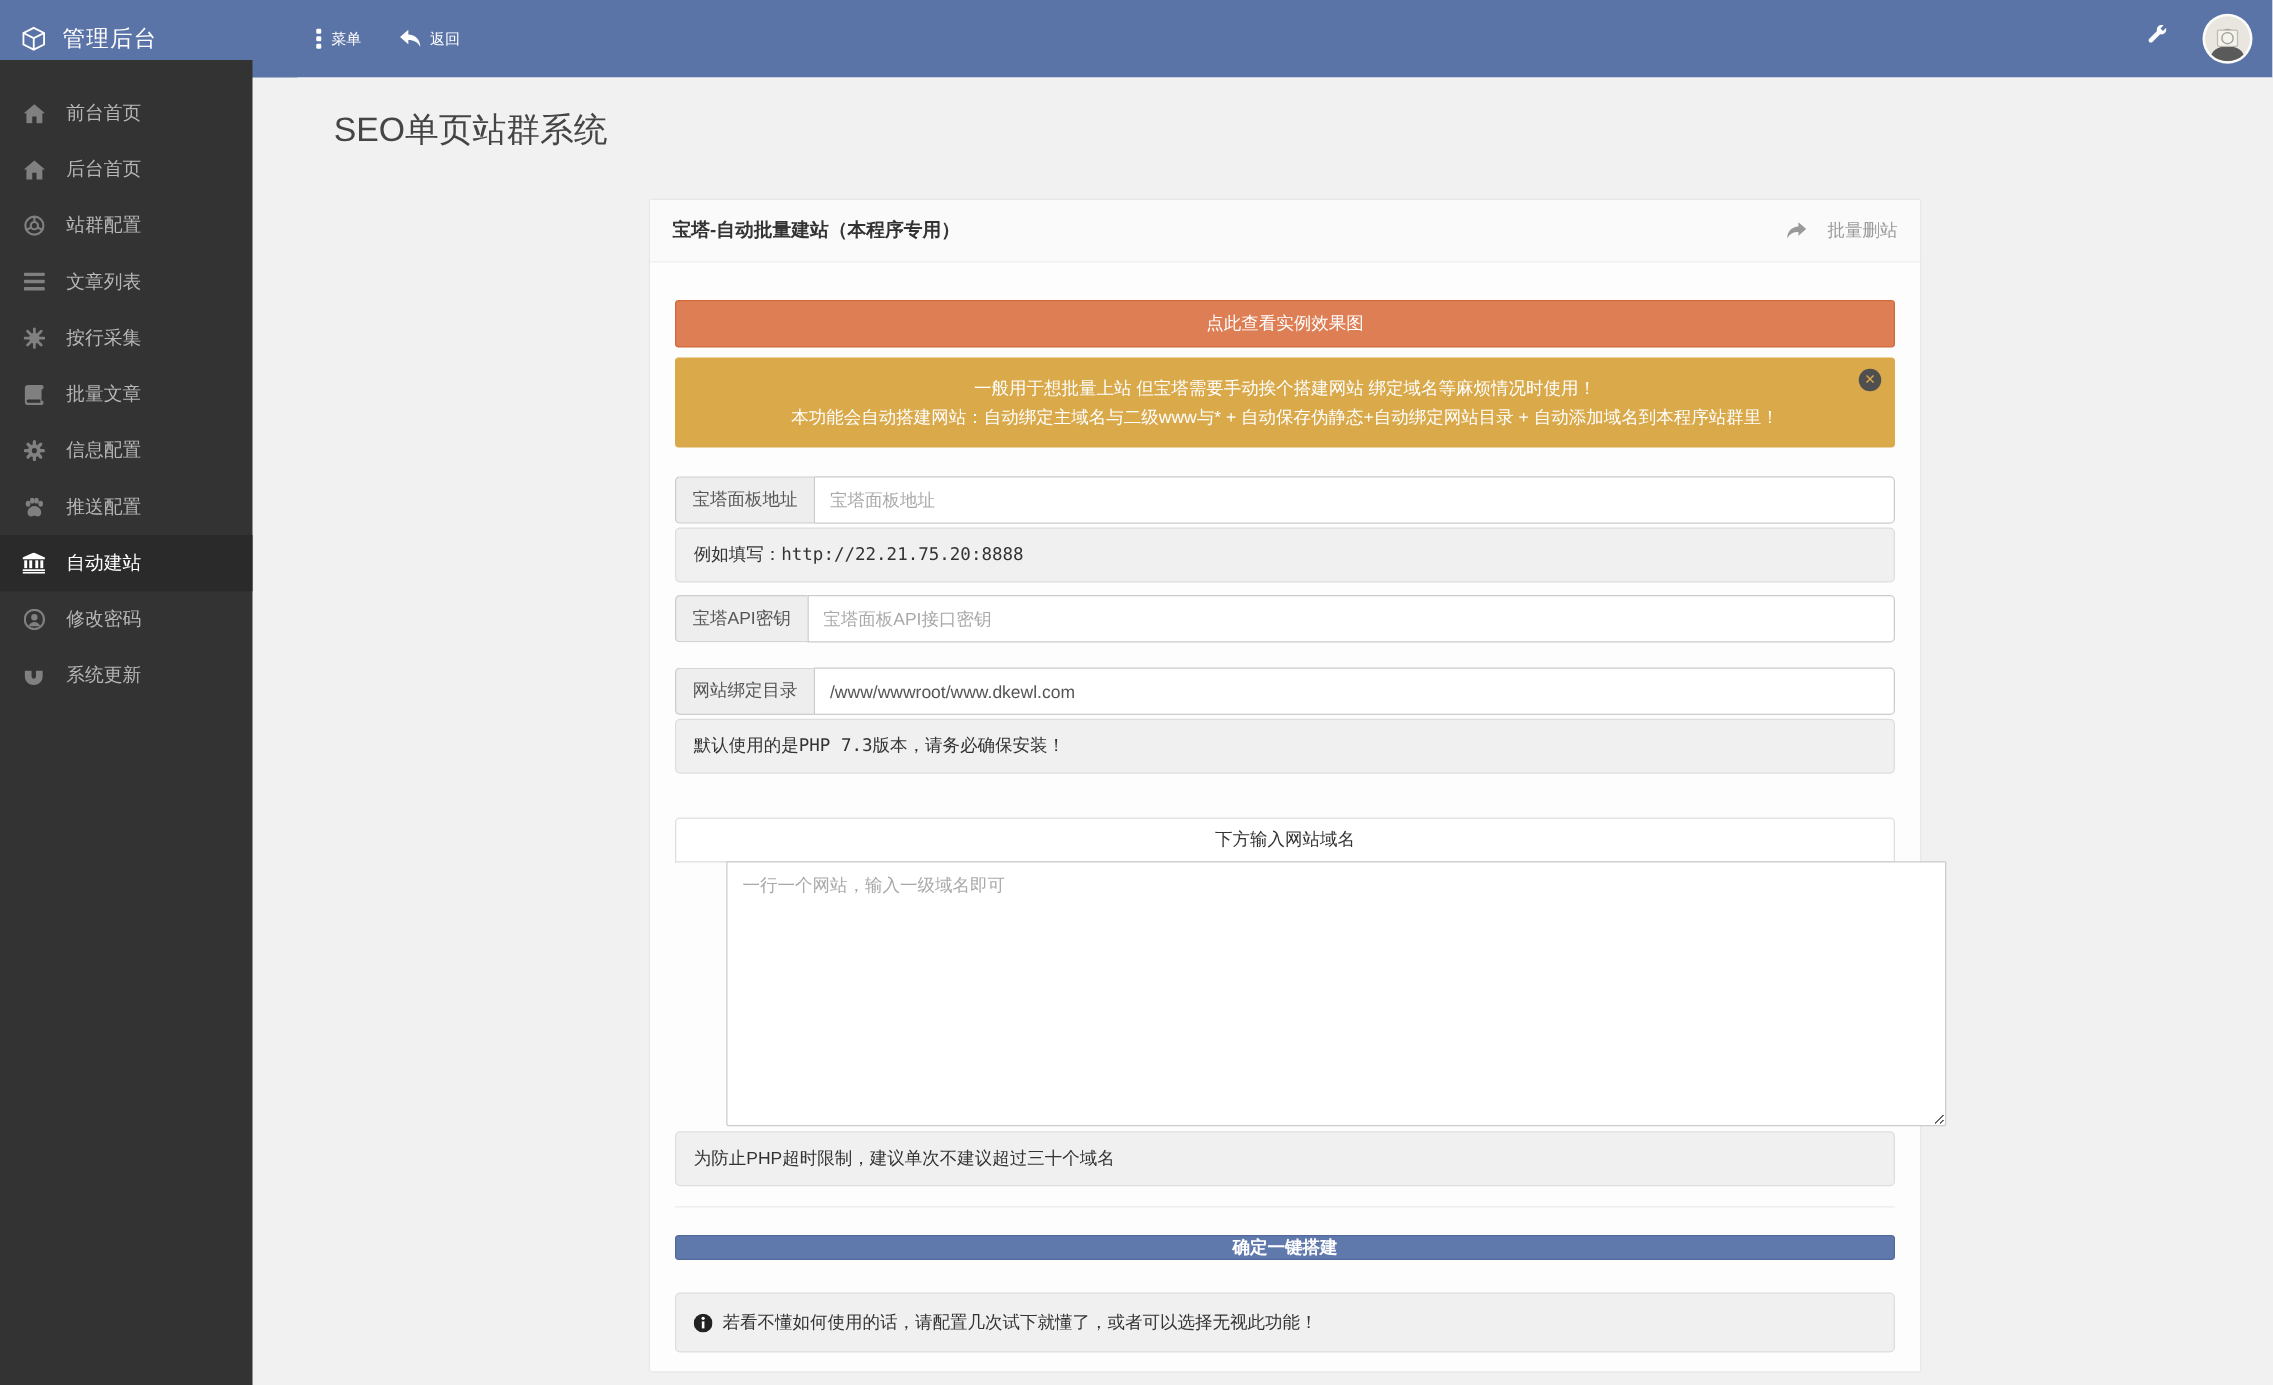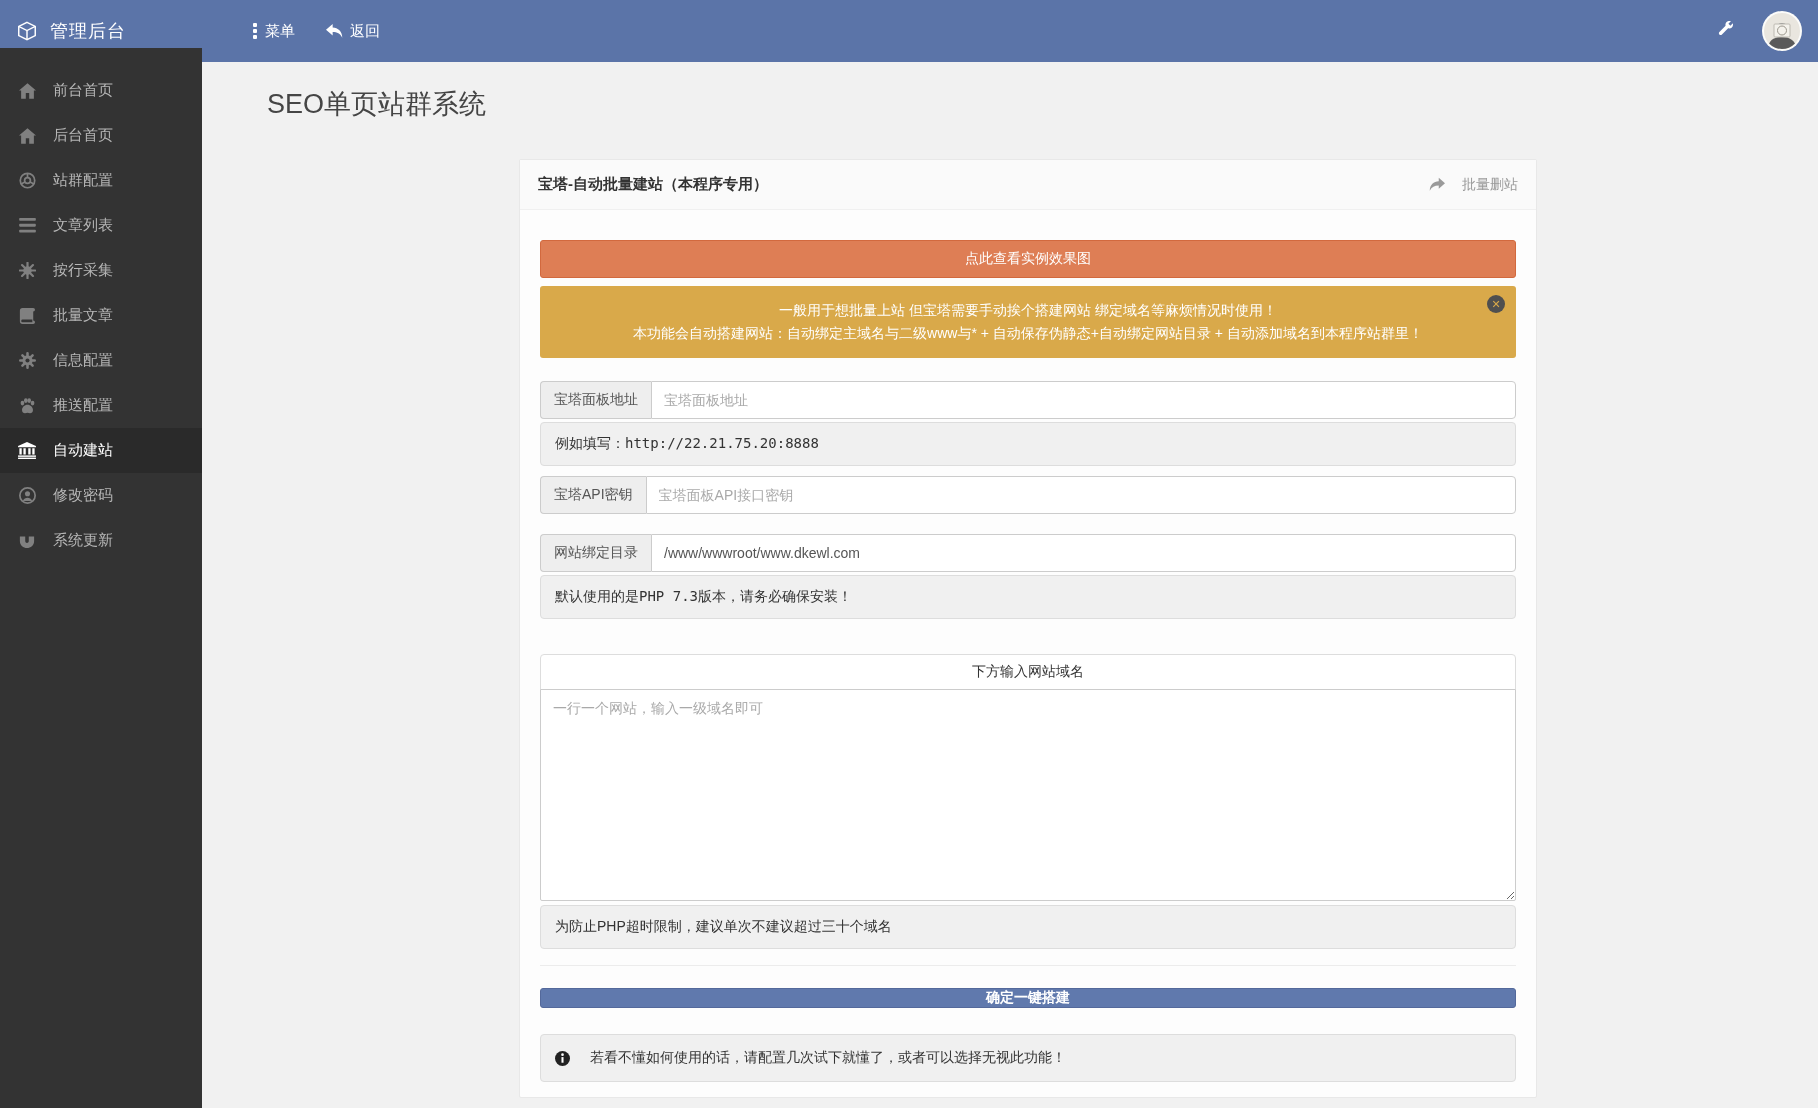--- a/index.html
+++ b/index.html
@@ -4,21 +4,21 @@
 <style>
   * { margin:0; padding:0; box-sizing:border-box; }
   html,body { width:1818px; height:1108px; overflow:hidden; }
   body { font-family:"Liberation Sans","DejaVu Sans",sans-serif; background:#f1f1f1; }
 
   
   .topbar { height:62px; background:#5b74a8; display:flex; align-items:center; color:#fff; }
   .brand { width:238px; display:flex; align-items:center; gap:12px; padding-left:16px; flex:0 0 auto; }
   .brand-title { font-size:18px; letter-spacing:1px; }
   .top-nav { display:flex; align-items:center; gap:30px; margin-left:14px; }
-  .top-link { display:flex; align-items:center; gap:7px; font-size:15px; cursor:pointer; }
+  .top-link { display:flex; align-items:center; gap:7px; font-size:12px; cursor:pointer; }
   .top-right { margin-left:auto; display:flex; align-items:center; gap:28px; padding-right:16px; }
   .avatar { width:40px; height:40px; border-radius:50%; border:2px solid rgba(255,255,255,.85);
             background:#e9e6df; overflow:hidden; display:flex; align-items:flex-end; justify-content:center; }
 
   
   .sidebar { position:absolute; left:0; top:48px; bottom:0; width:202px; background:#333; padding-top:20px; }
   .side-item { height:45px; display:flex; align-items:center; gap:16px; padding-left:17px;
                color:#b6b6b6; font-size:15px; cursor:pointer; }
   .side-item .ic { width:20px; display:flex; justify-content:center; opacity:.75; }
   .side-item.active { background:#2a2a2a; color:#fff; }
@@ -53,30 +53,30 @@
   .ig-input::placeholder { color:#a9a9a9; }
 
   .note-box { margin-top:3px; background:#f0f0f0; border:1px solid #ddd; border-radius:4px;
               padding:12px 14px; font-size:14px; color:#333; }
   .note-box .mono { font-family:"DejaVu Sans Mono","Liberation Mono",monospace; }
 
   .domains-head { margin-top:35px; background:#fff; border:1px solid #ddd; border-radius:4px 4px 0 0;
                   text-align:center; font-size:14px; color:#333; padding:8px 0; }
   .domains-area { display:block; width:100%; height:212px; margin-top:-1px; border:1px solid #ccc;
                   padding:10px 12px; font-size:14px; color:#555; resize:vertical;
-                  font-family:Liberation Sans, sans-serif; outline:none; border-radius:0 0 2px 2px; background:#fff; }
+                  font-family:Liberation Sans, sans-serif; outline:none; border-radius:0 0 2px 2px; background:#fff;margin-left:41px; }
   .domains-area::placeholder { color:#a9a9a9; }
   .note-box.after-area { margin-top:4px; }
 
   .hr { border:0; border-top:1px solid #ececec; margin:16px 0 0; }
   .btn-submit { display:block; width:100%; height:20px; margin-top:22px; background:#6079ad;
                 border:1px solid #54699b; border-radius:3px; color:#fff; font-size:14px; font-weight:700;
                 cursor:pointer; font-family:"Liberation Sans",sans-serif; }
   .footer-note { margin-top:26px; background:#f0f0f0; border:1px solid #ddd; border-radius:4px;
-                 padding:14px; font-size:14px; color:#333; display:flex; align-items:center; gap:20px; }
+                 padding:14px; font-size:14px; color:#333; display:flex; align-items:center; gap:8px; }
 
   .ic svg, .top-link svg, .panel-action svg { display:block; }
 </style>
 </head>
 <body>
 
 <div class="topbar">
   <div class="brand">
     <span class="ic">
       <svg width="22" height="22" viewBox="0 0 24 24" fill="none" stroke="#fff" stroke-width="1.6">

